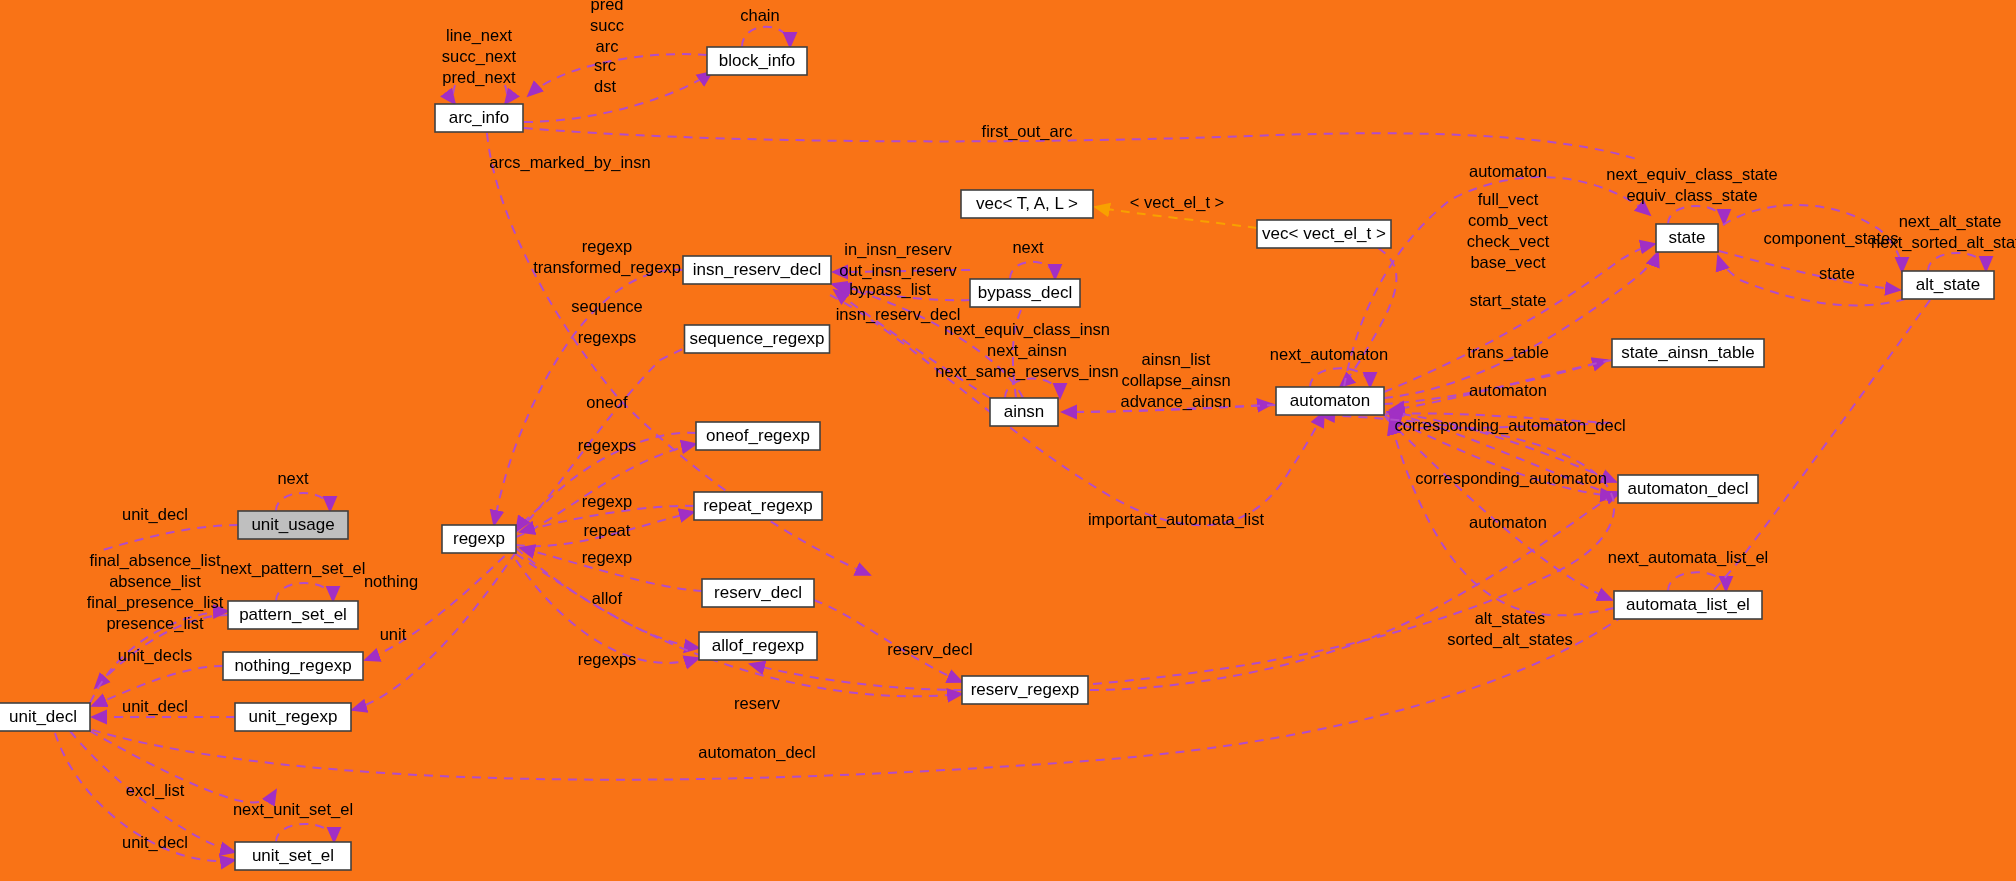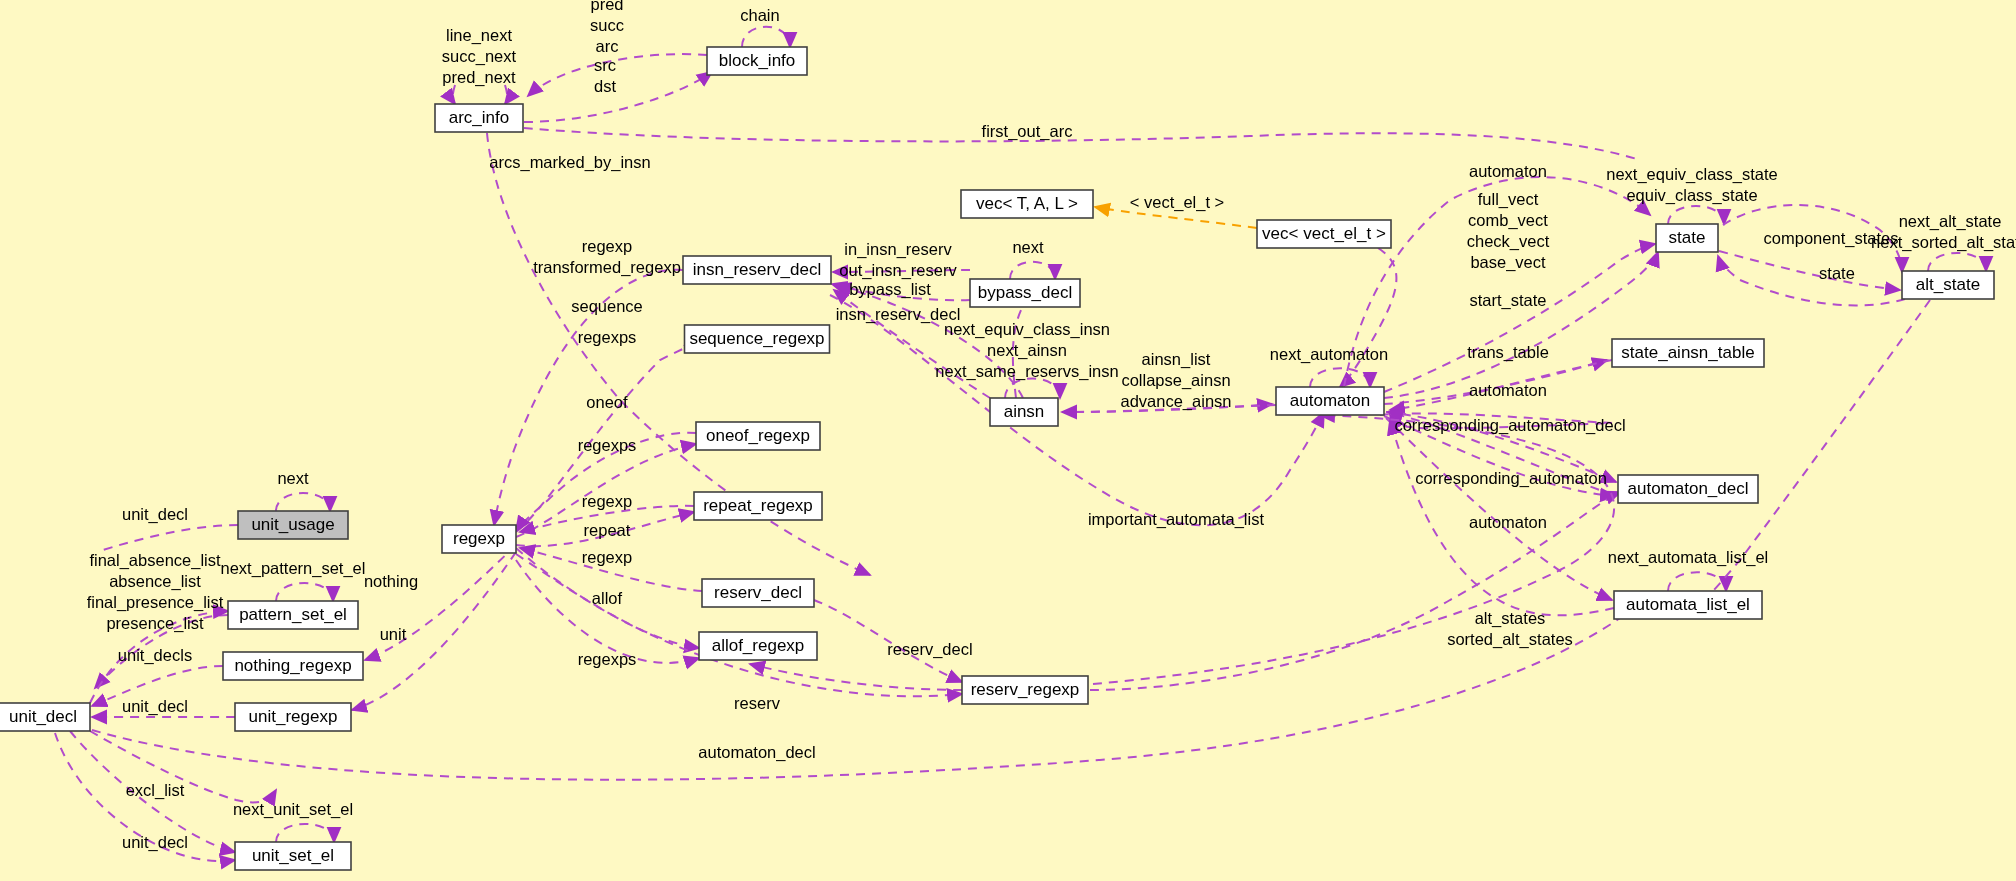--- a/index.html
+++ b/index.html
@@ -4,21 +4,21 @@
 <style>
   html, body {
     margin: 0;
     padding: 0;
     background: #ffffff;
   }
   #diagram-root {
     position: relative;
     width: 2016px;
     height: 881px;
-    background: #fef9c3;
+    background: #f97316;
     font-family: "Liberation Sans", sans-serif;
     overflow: hidden;
   }
   svg#graph {
     position: absolute;
     top: 0; left: 0;
     width: 2016px;
     height: 881px;
     display: block;
   }

